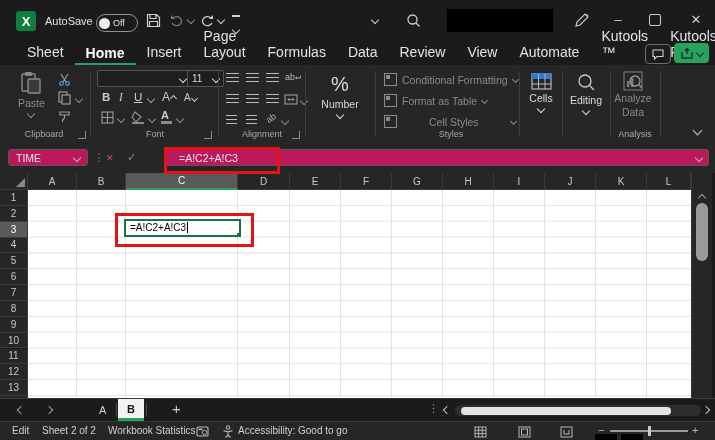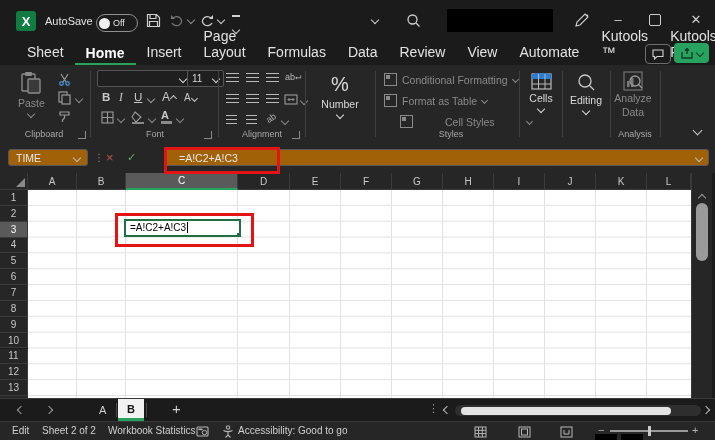--- a/index.html
+++ b/index.html
@@ -28,21 +28,21 @@
   .launcher{position:absolute;top:66px;width:7px;height:7px;border-right:1px solid #8a8a8a;border-bottom:1px solid #8a8a8a;}
   .bars{display:inline-block;width:13px;height:10px;background:repeating-linear-gradient(to bottom,#b9b9b9 0 1.5px,transparent 1.5px 4px);}
   .combo{background:#1f1f1f;border:1px solid #555;border-radius:2px;display:flex;align-items:center;justify-content:space-between;padding:0 4px;color:#d6d6d6;font-size:10px;}
   .bigbtn{display:flex;flex-direction:column;align-items:center;gap:2px;color:#dadada;}
   .bigbtn .cap{font-size:10.5px;}
   .styleln{display:flex;align-items:center;gap:5px;font-size:10.5px;color:#8a8a8a;}
   .sqicon{width:11px;height:11px;border:1px solid #8a8a8a;display:inline-block;position:relative;}
   .sqicon::after{content:"";position:absolute;left:1px;top:1px;width:4px;height:4px;background:#8a8a8a;}
   
   .fbar{position:absolute;top:146px;left:0;width:715px;height:27px;background:#262626;display:block;}
-  .fbox{position:absolute;background:#a16207;border:1px solid #575757;border-radius:3px;height:17px;}
+  .fbox{position:absolute;background:#be185d;border:1px solid #575757;border-radius:3px;height:17px;}
   .redbox{position:absolute;border:3px solid #e21414;background:transparent;z-index:5;}
   
   .colhead{position:absolute;top:173px;height:17px;background:#262626;color:#c8c8c8;font-size:10px;display:flex;align-items:center;justify-content:center;border-bottom:1px solid #3a3a3a;border-right:1px solid #3a3a3a;box-sizing:border-box;}
   .colhead.sel{background:#5a5a5a;color:#fff;border-bottom:2px solid #27a35f;}
   .rowhead{position:absolute;left:0;width:28px;background:#262626;color:#c8c8c8;font-size:10px;display:flex;align-items:center;justify-content:center;border-bottom:1px solid #3a3a3a;border-right:1px solid #3a3a3a;box-sizing:border-box;}
   .rowhead.sel{background:#5a5a5a;color:#fff;}
   .cells{position:absolute;left:28px;top:190px;width:663px;height:208px;background:#fff;
          background-image:linear-gradient(to bottom,transparent 0 14.85px,#e2e2e2 14.85px 15.85px);
          background-size:100% 15.85px;}
   .vline{position:absolute;top:0;width:1px;height:208px;background:#e2e2e2;}
@@ -246,21 +246,21 @@
     <div class="abs styleln" style="left:384px;top:8px;">
       <span class="sqicon"></span>
       <span>Conditional Formatting</span>
       <span class="chev dim" style="width:4px;height:4px;"></span>
     </div>
     <div class="abs styleln" style="left:384px;top:29px;">
       <span class="sqicon"></span>
       <span>Format as Table</span>
       <span class="chev dim" style="width:4px;height:4px;"></span>
     </div>
-    <div class="abs styleln" style="left:400px;top:50px;gap:32px;">
+    <div class="abs styleln" style="left:384px;top:50px;gap:32px;">
       <span class="sqicon"></span>
       <span>Cell Styles</span>
       <span class="chev dim" style="width:4px;height:4px;"></span>
     </div>
     <div class="grplbl" style="left:415px;width:72px;">Styles</div>
     <div class="vdiv" style="left:519px;"></div>
 
     <div class="abs bigbtn" style="left:523px;top:8px;width:36px;">
       <svg width="21" height="17" viewBox="0 0 21 17">
           <rect x="1" y="1" width="19" height="15" fill="none" stroke="#b9b9b9" stroke-width="1.2"></rect>

